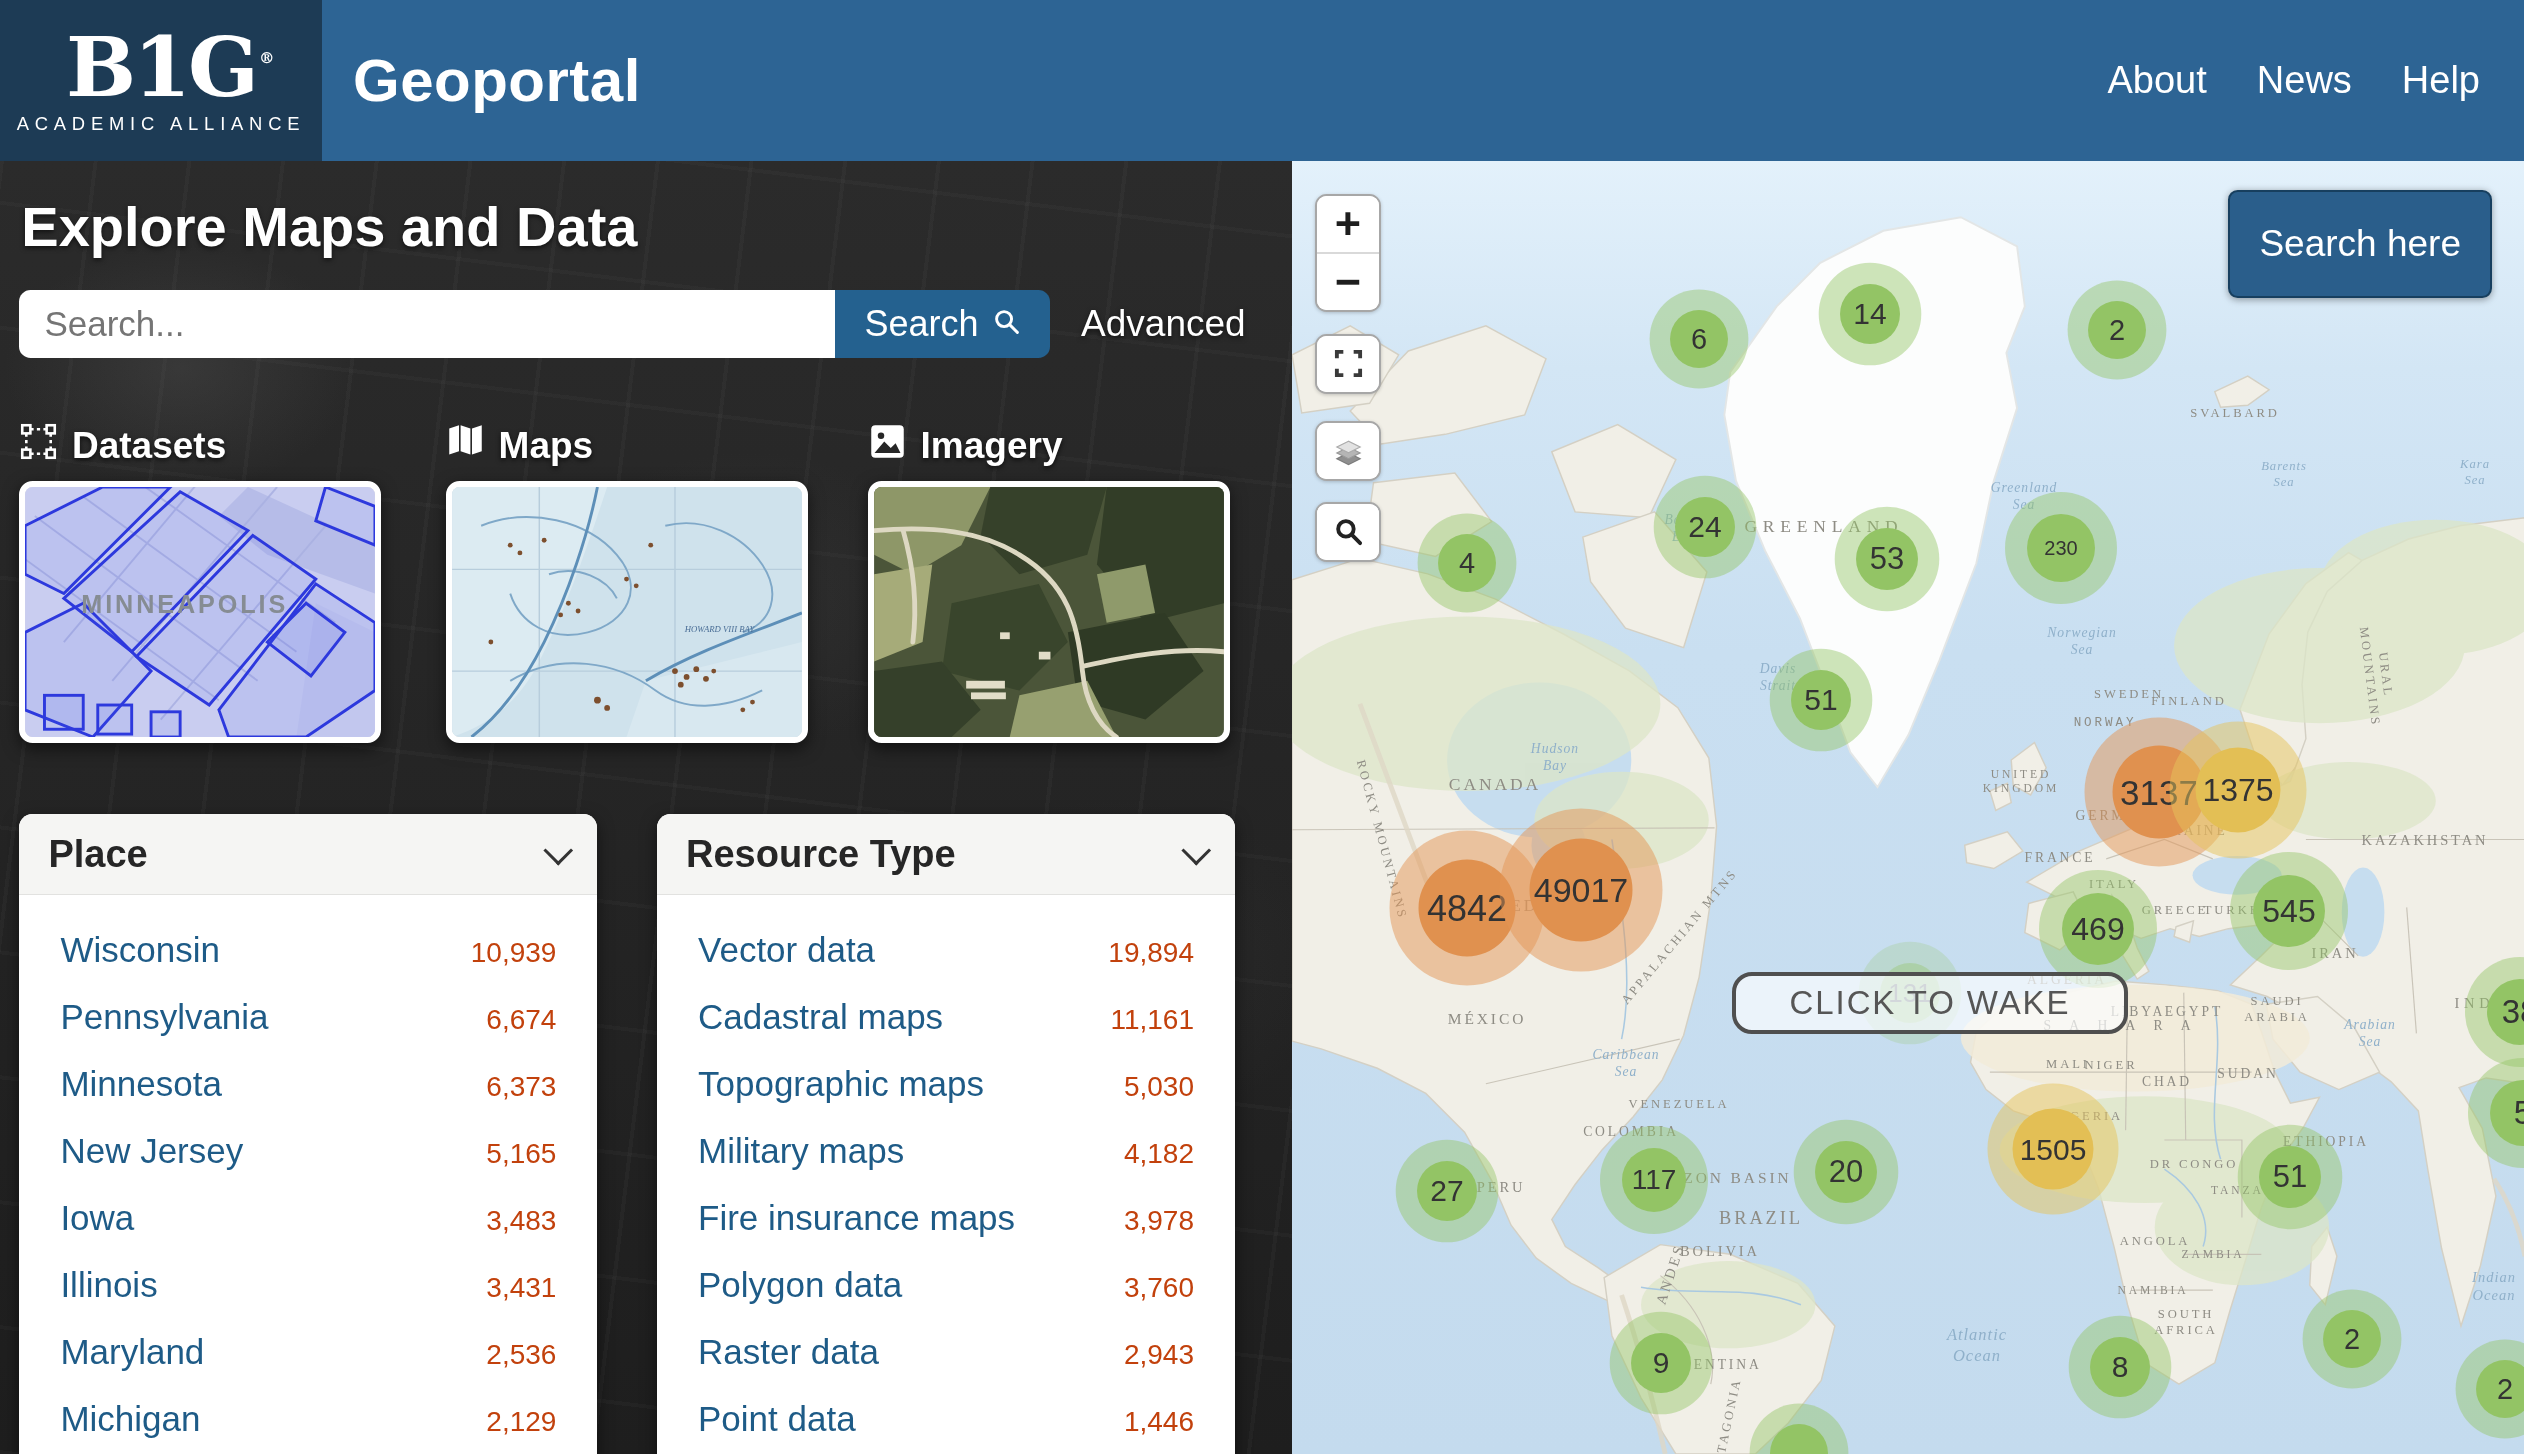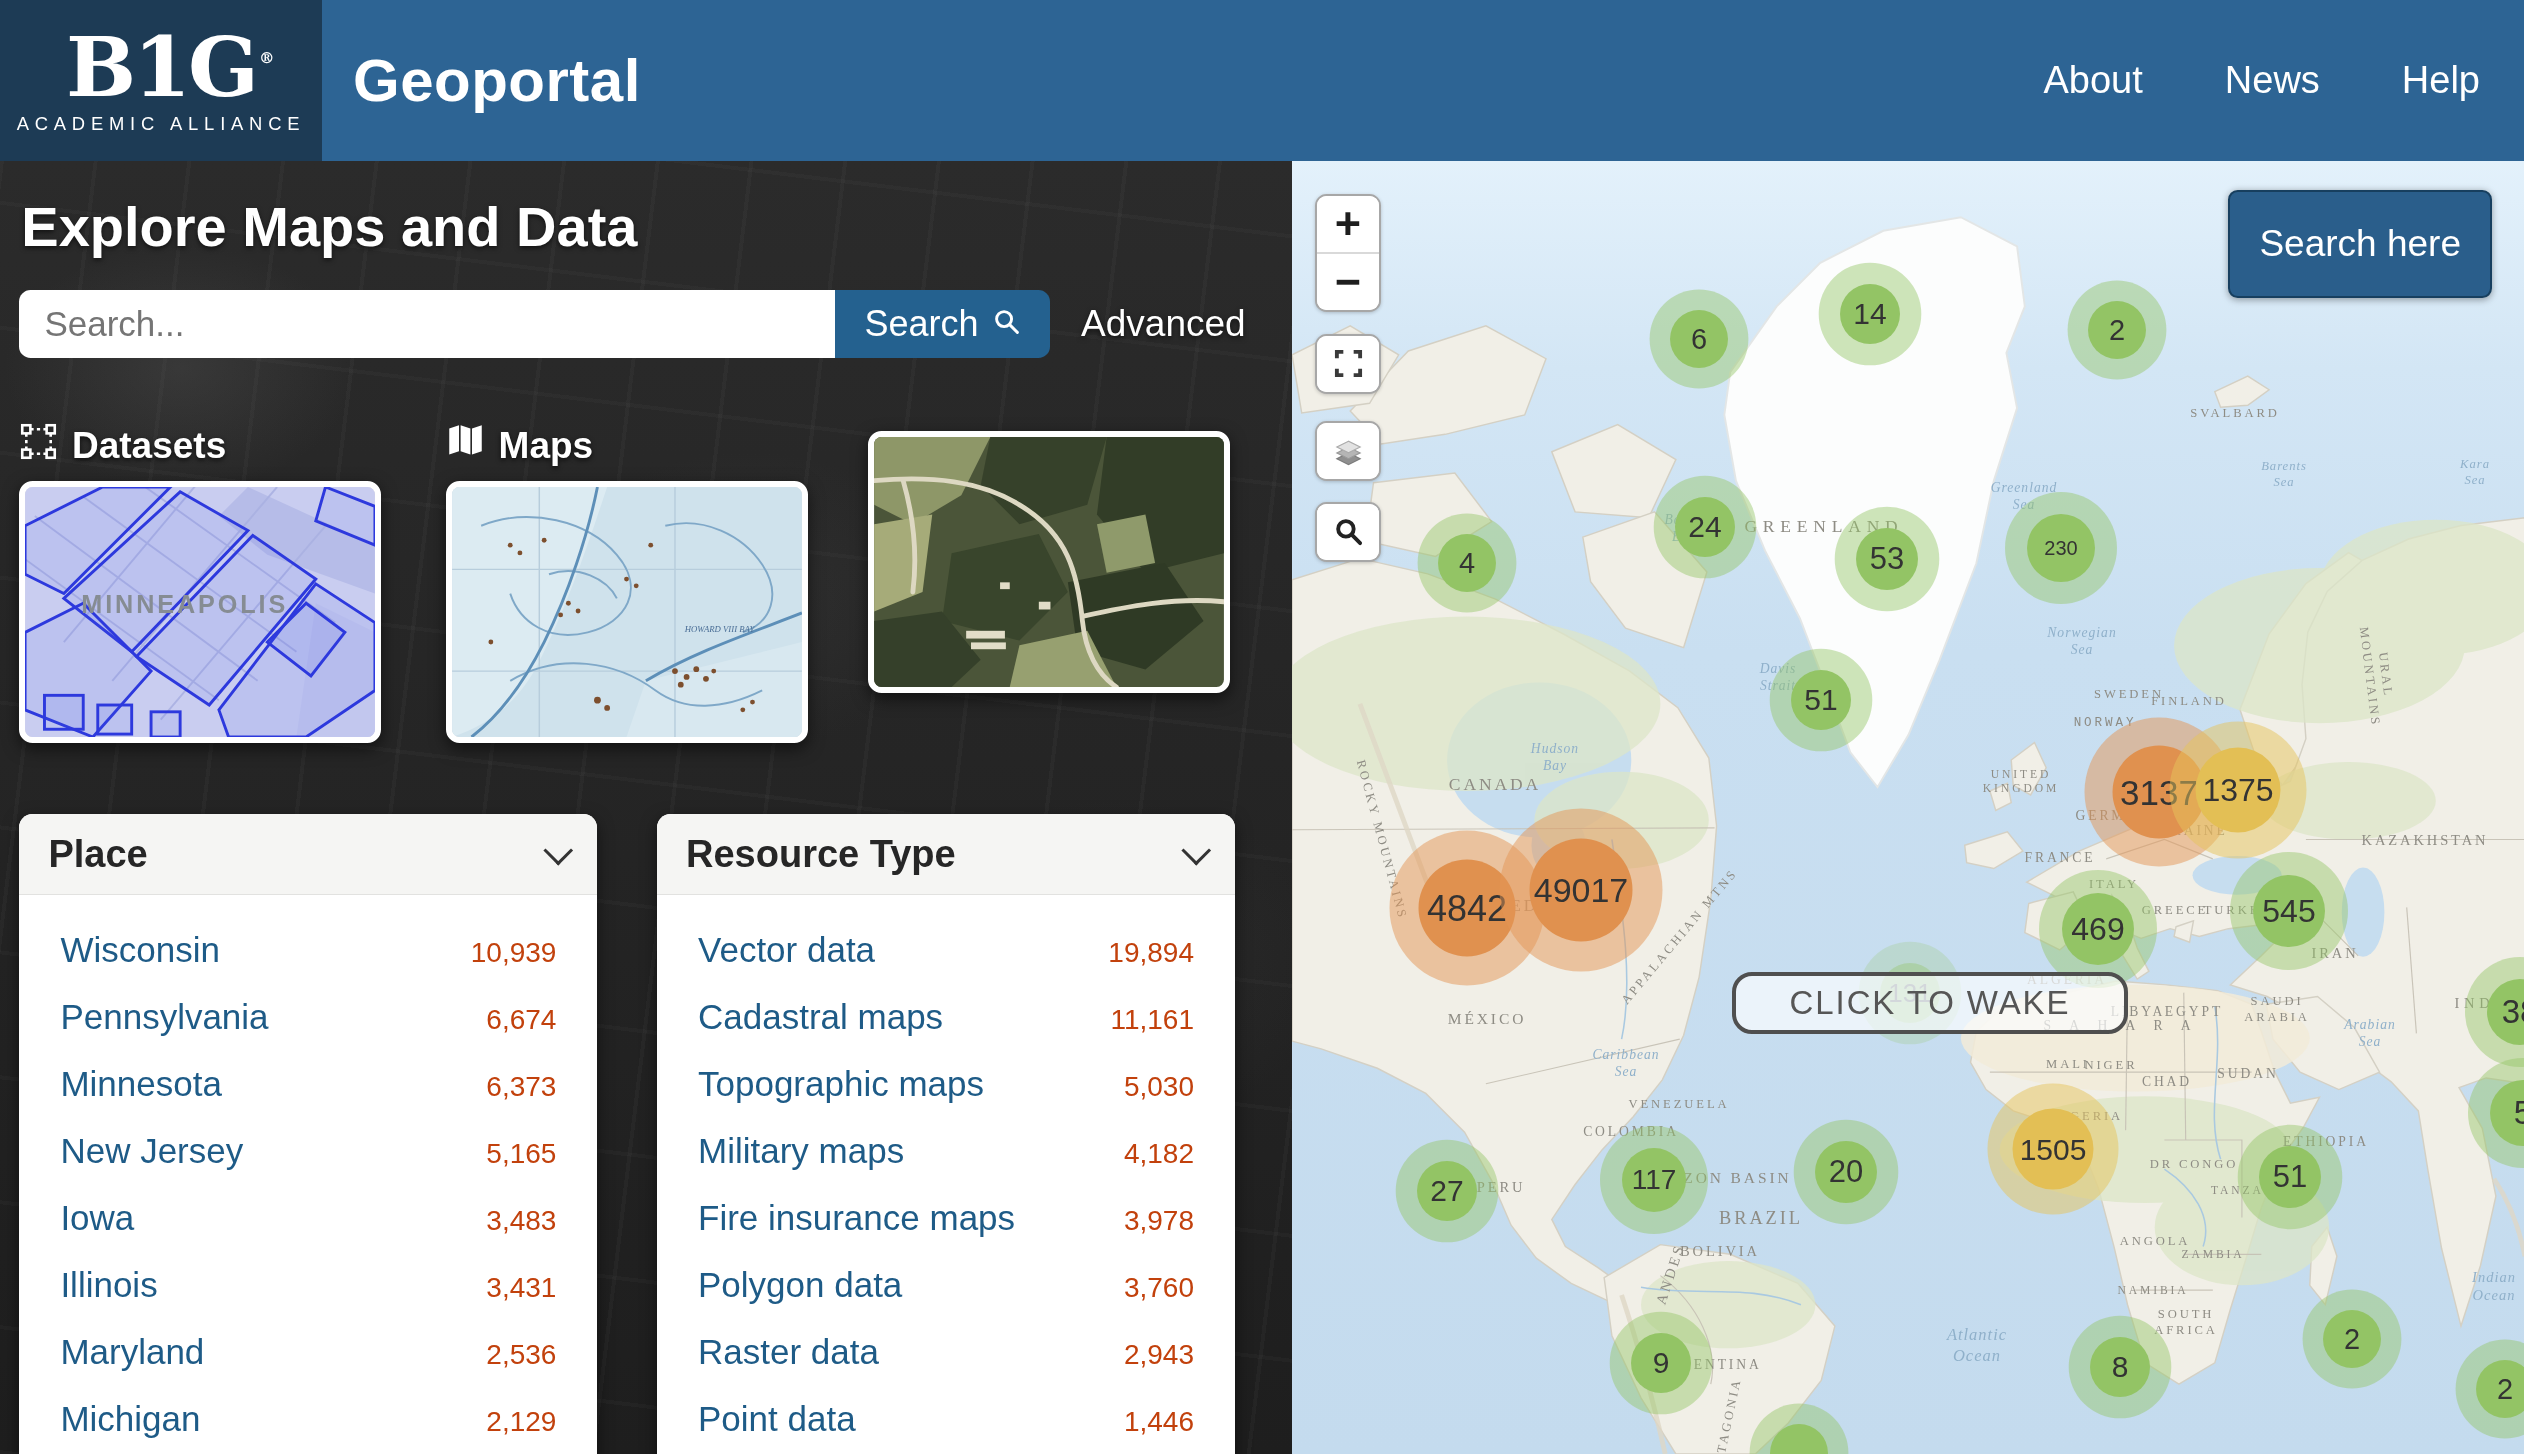--- a/index.html
+++ b/index.html
@@ -10,21 +10,21 @@
   .navbar{position:absolute;left:0;top:0;width:2525px;height:161px;background:#2d6494;
           display:flex;align-items:center;}
   .logo-block{width:322px;height:161px;background:#1d3b55;display:flex;flex-direction:column;
               align-items:center;justify-content:center;flex:0 0 auto;}
   .b1g{color:#fff;font-family:"DejaVu Serif",serif;font-weight:800;font-size:83px;
        line-height:83px;letter-spacing:-2.9px;position:relative;}
   .b1g sup{font-size:15.5px;position:absolute;right:-15.5px;bottom:9.7px;}
   .logo-sub{color:#fff;font-size:18.4px;letter-spacing:5.8px;margin-top:3.9px;font-weight:400;}
   .app-title{color:#fff;font-size:60px;font-weight:700;margin-left:31px;letter-spacing:0.5px;}
   .nav-links{margin-left:auto;margin-right:45px;display:flex;gap:50px;}
-  .nav-link{color:#fff;font-size:38px;cursor:pointer;margin-left:32px;}
+  .nav-link{color:#fff;font-size:38px;cursor:pointer;}
 
   
   .left-panel{position:absolute;left:0;top:161px;width:1292px;height:1293px;overflow:hidden;
     background-color:#242424;
     background-image:
       radial-gradient(252px 175px at 14% 16%, rgba(96,96,96,.28), transparent 70%),
       radial-gradient(291px 213px at 58% 34%, rgba(72,72,72,.24), transparent 70%),
       radial-gradient(330px 233px at 86% 62%, rgba(64,64,64,.26), transparent 70%),
       radial-gradient(271px 194px at 28% 78%, rgba(96,96,96,.20), transparent 70%),
       radial-gradient(194px 145px at 70% 90%, rgba(80,80,80,.22), transparent 70%),
@@ -229,20 +229,30 @@
             <circle cx="310" cy="222" r="2.5"></circle>
           <circle cx="40" cy="160" r="2.5"></circle>
             <circle cx="205" cy="60" r="2.5"></circle>
         </g>
         <text x="240" y="150" font-family="Liberation Serif, serif" font-size="9" fill="#4a6e96" font-style="italic">HOWARD VIII BAY</text>
       </svg>
     </div>
   </div>
 
   <div class="category" style="left:868px;">
+    <div class="cat-header">
+      <span>
+        <svg width="39" height="39" viewBox="0 0 24 24">
+          <rect x="2" y="2" width="20" height="20" rx="2.5" fill="#fff"></rect>
+          <circle cx="8" cy="8.5" r="2" fill="#262626"></circle>
+          <path d="M4,19 L10,12 L14,16 L17,13 L20,19 Z" fill="#262626"></path>
+        </svg>
+      </span>
+      <span>Imagery</span>
+    </div>
     <div class="thumb">
       <svg width="350" height="250" viewBox="0 0 361 258">
         <rect width="361" height="258" fill="#4b5539"></rect>
         <path d="M0,0 L120,0 L90,60 L40,90 L0,70 Z" fill="#8e9768"></path>
         <path d="M0,90 L60,80 L50,160 L0,180 Z" fill="#a6ab79"></path>
         <path d="M120,0 L240,0 L220,70 L150,90 L110,50 Z" fill="#36412a"></path>
         <path d="M240,0 L361,0 L361,120 L280,140 L230,80 Z" fill="#323d27"></path>
         <path d="M80,120 L170,100 L200,160 L150,210 L70,190 Z" fill="#39452c"></path>
         <path d="M200,150 L300,130 L340,190 L280,240 L210,220 Z" fill="#2f3a25"></path>
         <path d="M0,190 L70,180 L110,230 L80,258 L0,258 Z" fill="#35402a"></path>

